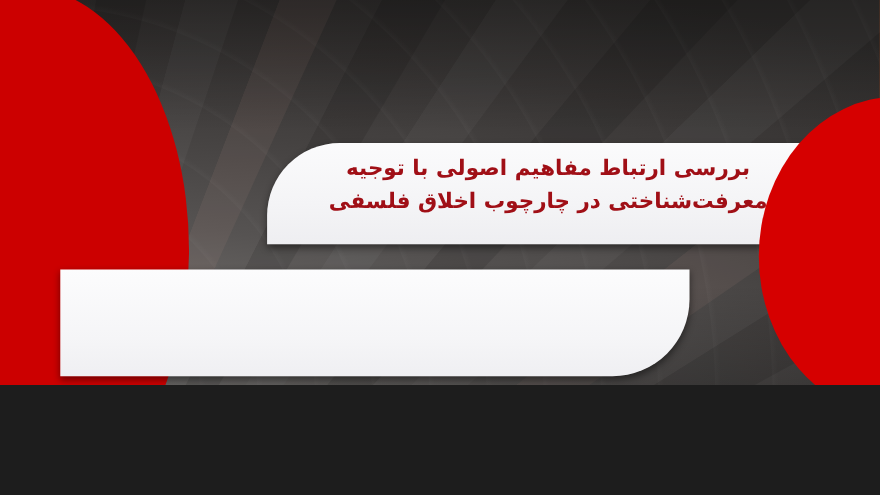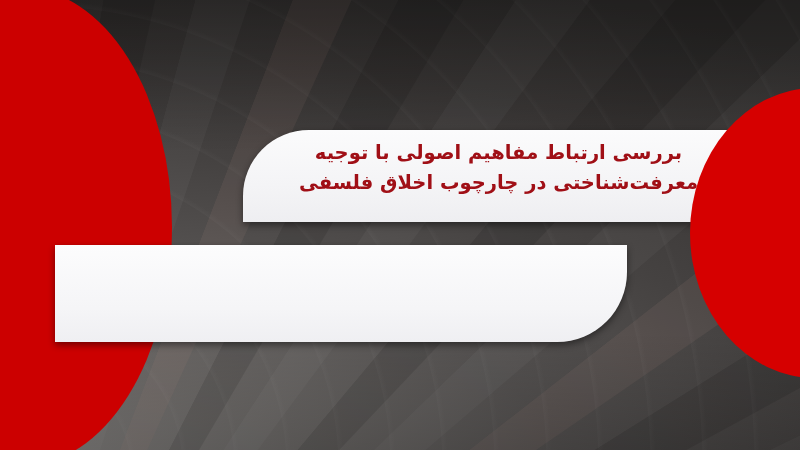--- a/index.html
+++ b/index.html
@@ -8,21 +8,21 @@
     padding: 0;
     background: #1d1d1d;
   }
   body {
     font-family: "DejaVu Sans", "Liberation Sans", sans-serif;
   }
 
   .slide {
     position: relative;
     width: 800px;
-    height: 450px;
+    height: 350px;
     overflow: hidden;
     background: #c2410c;
   }
 
   
   .bg-base {
     position: absolute;
     inset: 0;
     background:
       radial-gradient(ellipse 160% 120% at 4% 108%,

